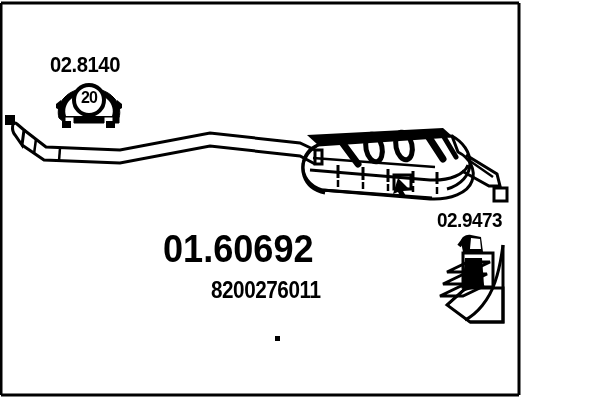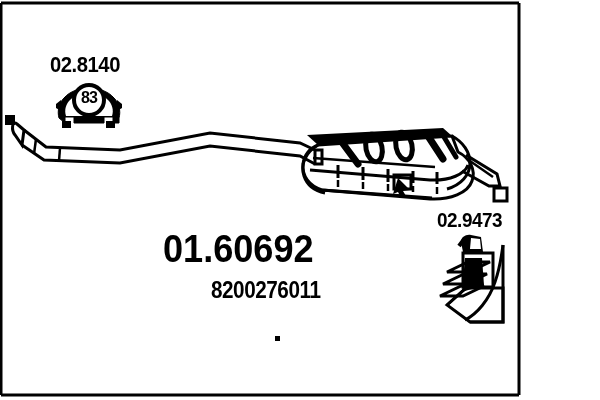--- a/index.html
+++ b/index.html
@@ -265,15 +265,15 @@
   <div class="label" id="lbl-clamp">02.8140</div>
 
   <div class="label" id="lbl-main">01.60692</div>
 
   <div class="label" id="lbl-sub">8200276011</div>
 
   <div class="label" id="lbl-hanger">02.9473</div>
 
   <div class="dot" style="left:275px; top:336px;"></div>
 
-  <div class="label" style="left:81px; top:89px; font-size:16px; letter-spacing:-1px;">83</div>
+  <div class="label" style="left:81px; top:89px; font-size:16px; letter-spacing:-1px;">20</div>
 
 </div>
 
 </body></html>

